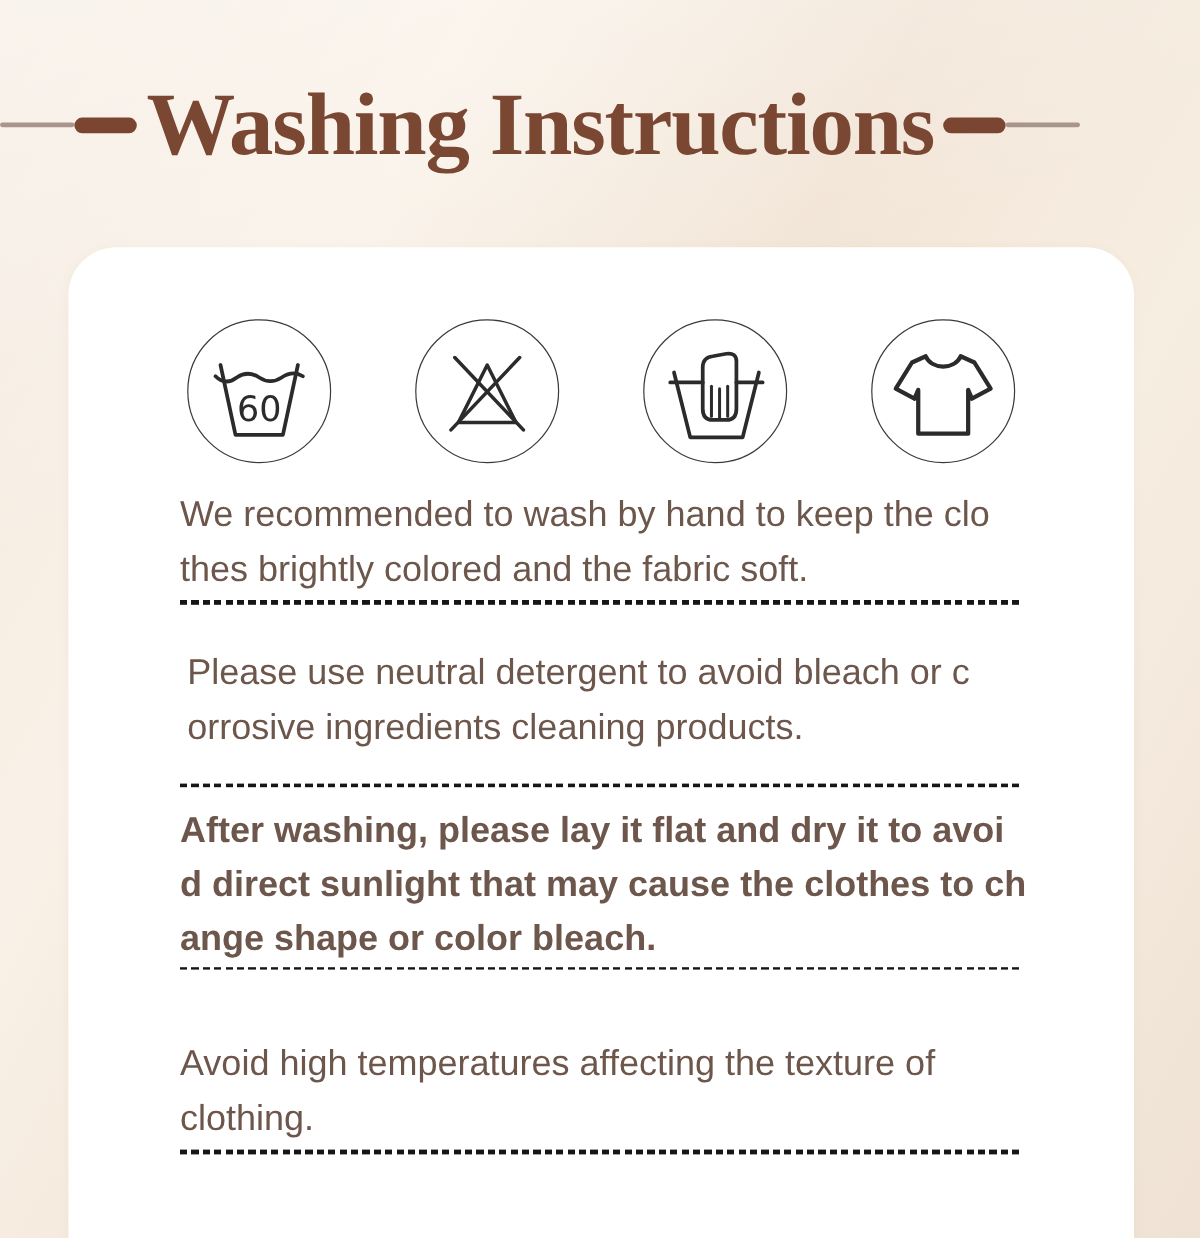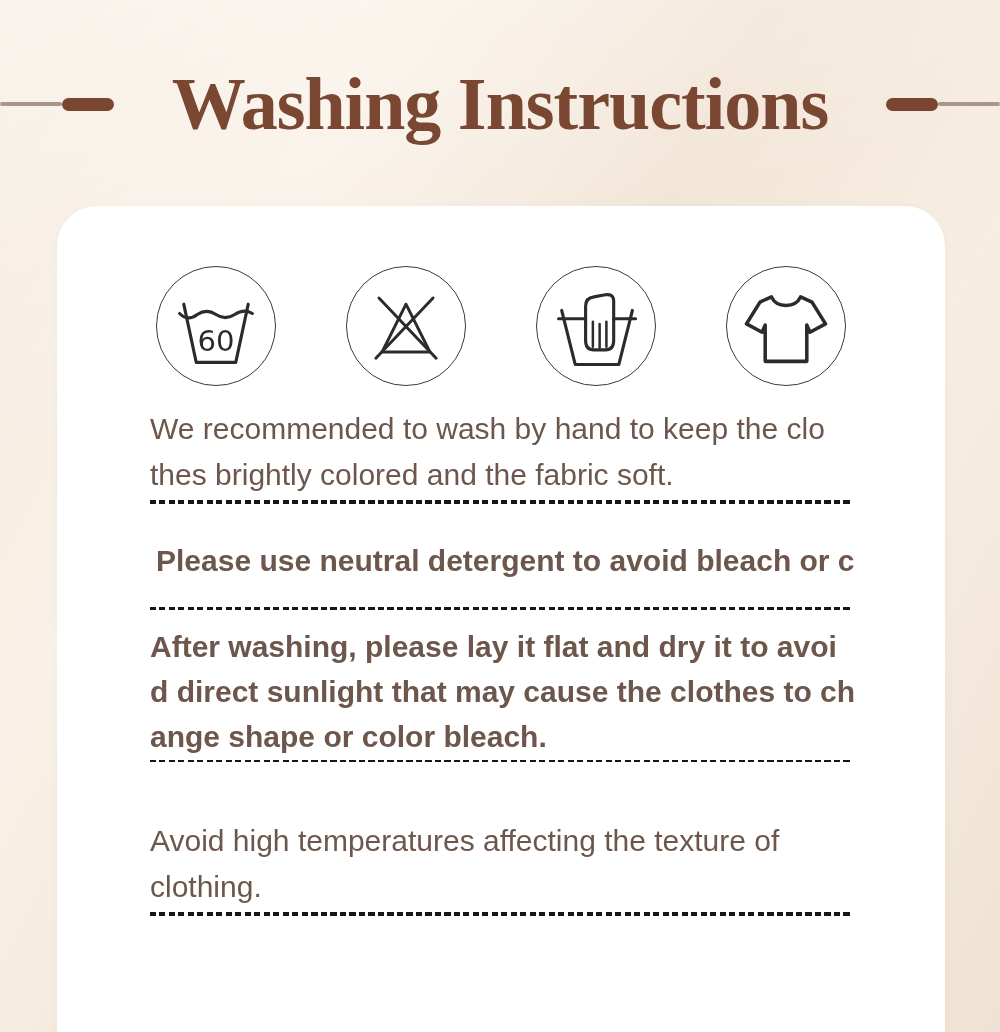--- a/index.html
+++ b/index.html
@@ -15,21 +15,21 @@
       linear-gradient(160deg, rgba(255,255,255,0.45) 0%, rgba(255,255,255,0) 34%),
       linear-gradient(118deg, #f4e9de 0%, #f9f1e7 26%, #f2e5d7 50%, #f7eee2 72%, #efe2d4 100%);
   }
 
   
   .header {
     position: absolute;
     top: 60px; left: 0; right: 0;
     height: 88px;
     display: flex;
-    justify-content: space-between;
+    justify-content: flex-start;
     align-items: center;
   }
   .deco { display: flex; align-items: center; }
   .deco .thin {
     width: 62px; height: 4px;
     background: #a8968c; border-radius: 2px;
   }
   .deco .thick {
     width: 52px; height: 13px;
     background: #7a4632; border-radius: 7px;
@@ -89,21 +89,21 @@
 
   .sep {
     width: 702px;
     background-image: repeating-linear-gradient(90deg, #161616 0 6px, transparent 6px 9.5px);
   }
   .sep-thick { height: 4px; }
   .sep-thin  { height: 2.5px; }
 
   .para-1 { margin-top: 20px; }
   .sep-1  { margin-top: 2px; }
-  .para-2 { margin-top: 34px; padding-left: 6px; font-weight: bold; }
+  .para-2 { margin-top: 34px; padding-left: 6px; }
   .sep-2  { margin-top: 23px; }
   .para-3 { margin-top: 14px; font-weight: bold; }
   .sep-3  { margin-top: 1px; }
   .para-4 { margin-top: 56px; }
   .sep-4  { margin-top: 2px; }
 </style>
 </head>
 <body>
 
 <div class="stage">
@@ -163,20 +163,21 @@
     <div class="content">
 
       <div class="para para-1">
         <div class="line">We recommended to wash by hand to keep the clo</div>
         <div class="line">thes brightly colored and the fabric soft.</div>
       </div>
       <div class="sep sep-thick sep-1"></div>
 
       <div class="para para-2">
         <div class="line">Please use neutral detergent to avoid bleach or c</div>
+        <div class="line">orrosive ingredients cleaning products.</div>
       </div>
       <div class="sep sep-thin sep-2"></div>
 
       <div class="para para-3">
         <div class="line">After washing, please lay it flat and dry it to avoi</div>
         <div class="line">d direct sunlight that may cause the clothes to ch</div>
         <div class="line">ange shape or color bleach.</div>
       </div>
       <div class="sep sep-thin sep-3"></div>
 

